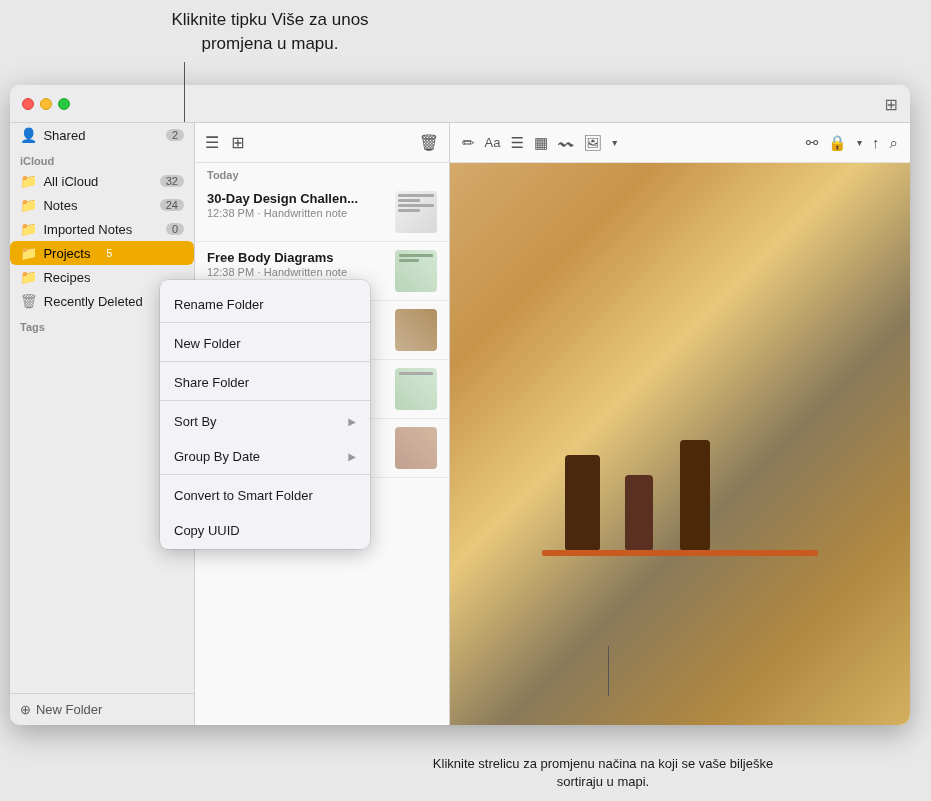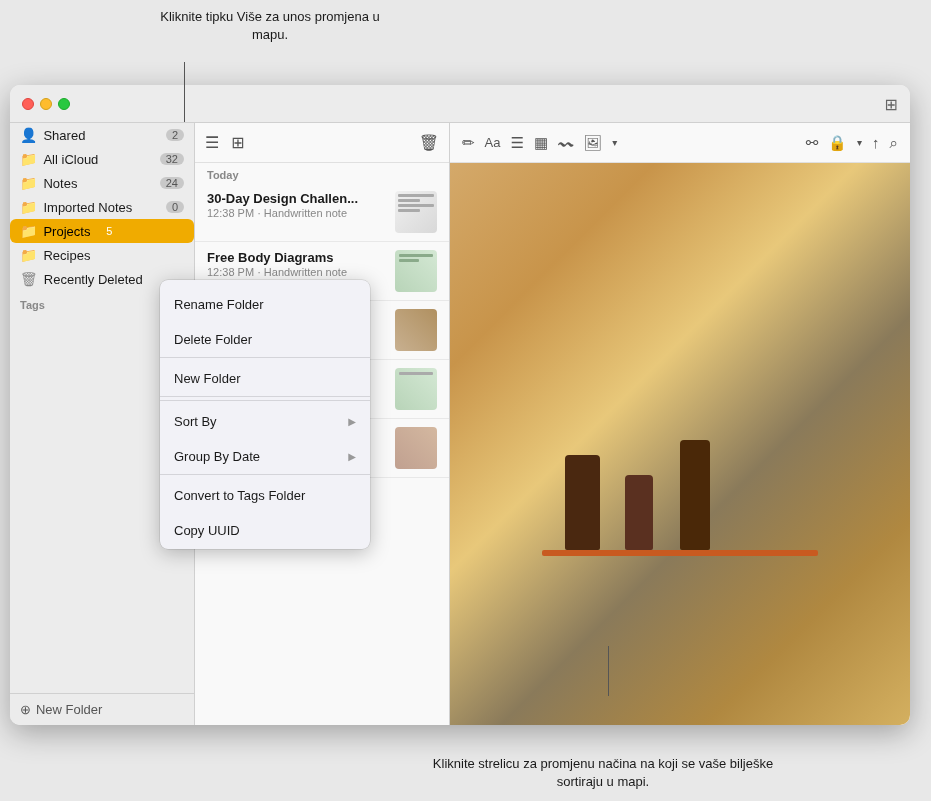--- a/index.html
+++ b/index.html
@@ -12,21 +12,21 @@
       position: relative;
     }
 
     
     .annotation-top {
       position: absolute;
       top: 8px;
       left: 160px;
       width: 220px;
       text-align: center;
-      font-size: 13px;
+      font-size: 17px;
       color: #1a1a1a;
       line-height: 1.4;
       z-index: 100;
     }
 
     
     .annotation-bottom {
       position: absolute;
       bottom: 10px;
       left: 428px;
@@ -411,20 +411,21 @@
   <div class="main-content">
 
     <div class="sidebar">
 
       <div class="sidebar-item">
         <span class="sidebar-icon">👤</span>
         <span>Shared</span>
         <span class="sidebar-badge">2</span>
       </div>
 
+      <div class="sidebar-section-label">iCloud</div>
       <div class="sidebar-item">
         <span class="sidebar-icon">📁</span>
         <span>All iCloud</span>
         <span class="sidebar-badge">32</span>
       </div>
       <div class="sidebar-item">
         <span class="sidebar-icon">📁</span>
         <span>Notes</span>
         <span class="sidebar-badge">24</span>
       </div>
@@ -557,38 +558,38 @@
           <div class="bottle-neck"></div>
         </div>
       </div>
     </div>
   </div>
 
   <div class="context-menu">
     <div class="menu-item">
       <span>Rename Folder</span>
     </div>
-    <div class="menu-item">
-      <span>Delete Folder</span>
-    </div>
     <div class="menu-separator"></div>
     <div class="menu-item">
       <span>New Folder</span>
     </div>
     <div class="menu-separator"></div>
+    <div class="menu-item">
+      <span>Share Folder</span>
+    </div>
     <div class="menu-separator"></div>
     <div class="menu-item">
       <span>Sort By</span>
       <span class="menu-arrow">▶</span>
     </div>
     <div class="menu-item">
       <span>Group By Date</span>
       <span class="menu-arrow">▶</span>
     </div>
     <div class="menu-separator"></div>
     <div class="menu-item">
-      <span>Convert to Tags Folder</span>
+      <span>Convert to Smart Folder</span>
     </div>
     <div class="menu-item">
       <span>Copy UUID</span>
     </div>
   </div>
 </div>
 
 </body></html>

